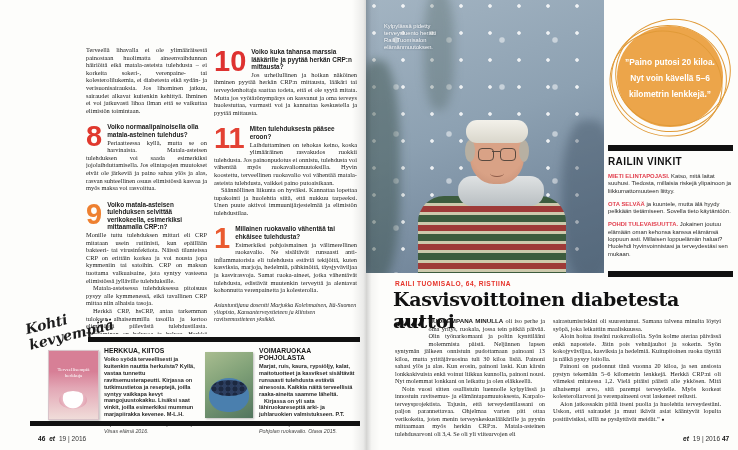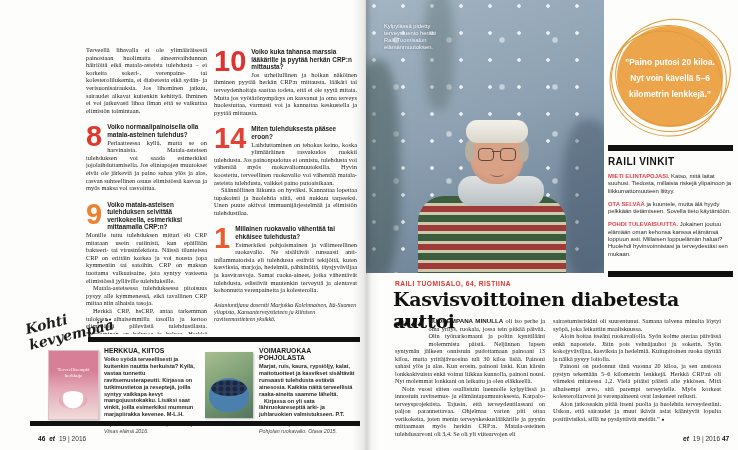--- a/index.html
+++ b/index.html
@@ -154,21 +154,21 @@
     </div>
 
     <div class="colB">
       <div class="qsec" style="margin-top:12px">
         <span class="qnum n10">10</span>
         <span class="qtext">Voiko kuka tahansa marssia lääkärille ja pyytää herkän CRP:n mittausta?</span>
         <p class="body">Jos urheilullinen ja hoikan näköinen ihminen pyytää herkän CRP:n mittausta, lääkäri tai terveydenhoitaja saattaa todeta, että ei ole syytä mitata. Mutta jos vyötärönympärys on kasvanut ja oma terveys huolestuttaa, varmasti voi ja kannattaa keskustella ja pyytää mittausta.</p>
       </div>
 
       <div class="qsec">
-        <span class="qnum n11">14</span>
+        <span class="qnum n11">11</span>
         <span class="qtext">Miten tulehduksesta pääsee eroon?</span>
         <p class="body">Laihduttaminen on tehokas keino, koska ylimääräinen rasvakudos ruokkii tulehdusta. Jos painonpudotus ei onnistu, tulehdusta voi vähentää myös ruokavaliomuutoksilla. Hyvin koostettu, terveellinen ruokavalio voi vähentää matala-asteista tulehdusta, vaikkei paino putoaisikaan.</p>
         <p class="body ind">Säännöllinen liikunta on hyväksi. Kannattaa lopettaa tupakointi ja huolehtia siitä, että nukkuu tarpeeksi. Unen puute aktivoi immuunijärjestelmää ja elimistön tulehdustilaa.</p>
       </div>
 
       <div class="qsec">
         <span class="qnum n12">1</span>
         <span class="qtext">Millainen ruokavalio vähentää tai ehkäisee tulehdusta?</span>
         <p class="body">Esimerkiksi pohjoismainen ja välimerellinen ruokavalio. Ne sisältävät runsaasti anti-inflammatorisia eli tulehdusta estäviä tekijöitä, kuten kasviksia, marjoja, hedelmiä, pähkinöitä, täysjyväviljaa ja kasvirasvoja. Samat ruoka-aineet, jotka vähentävät tulehdusta, edistävät muutenkin terveyttä ja alentavat kohonnutta verenpainetta ja kolesterolia.</p>
       </div>
@@ -234,21 +234,21 @@
 
     <div class="pullquote">
       <div class="pq-ring pq-r1"></div>
       <div class="pq-fill"></div>
       <div class="pq-ring pq-r2"></div>
       <div class="pq-ring pq-r3"></div>
       <div class="pq-text">”Paino putosi 20 kiloa. Nyt voin kävellä 5–6 kilometrin lenkkejä.”</div>
     </div>
 
     <div class="tips-bar-top"></div>
-    <div class="tips-title">RAILI VINKIT</div>
+    <div class="tips-title">RAILIN VINKIT</div>
     <div class="tips">
       <p class="tip"><span class="lead">MIETI ELINTAPOJASI.</span><span> Katso, mitä laitat suuhusi. Tiedosta, millaisia riskejä ylipainoon ja liikkumattomuuteen liittyy.</span></p>
       <p class="tip"><span class="lead">OTA SELVÄÄ</span><span> ja kuuntele, mutta älä hyydy pelkkään tietämiseen. Sovella tieto käytäntöön.</span></p>
       <p class="tip"><span class="lead">POHDI TULEVAISUUTTA.</span><span> Jokainen joutuu elämään oman kehonsa kanssa elämänsä loppuun asti. Millaisen loppuelämän haluat? Huolehdi hyvinvoinnistasi ja terveydestäsi sen mukaan.</span></p>
     </div>
     <div class="tips-bar-bottom"></div>
 
     <div class="kicker">RAILI TUOMISALO, 64, RISTIINA</div>
     <div class="headline">Kasvisvoittoinen diabetesta auttoi</div>
 

